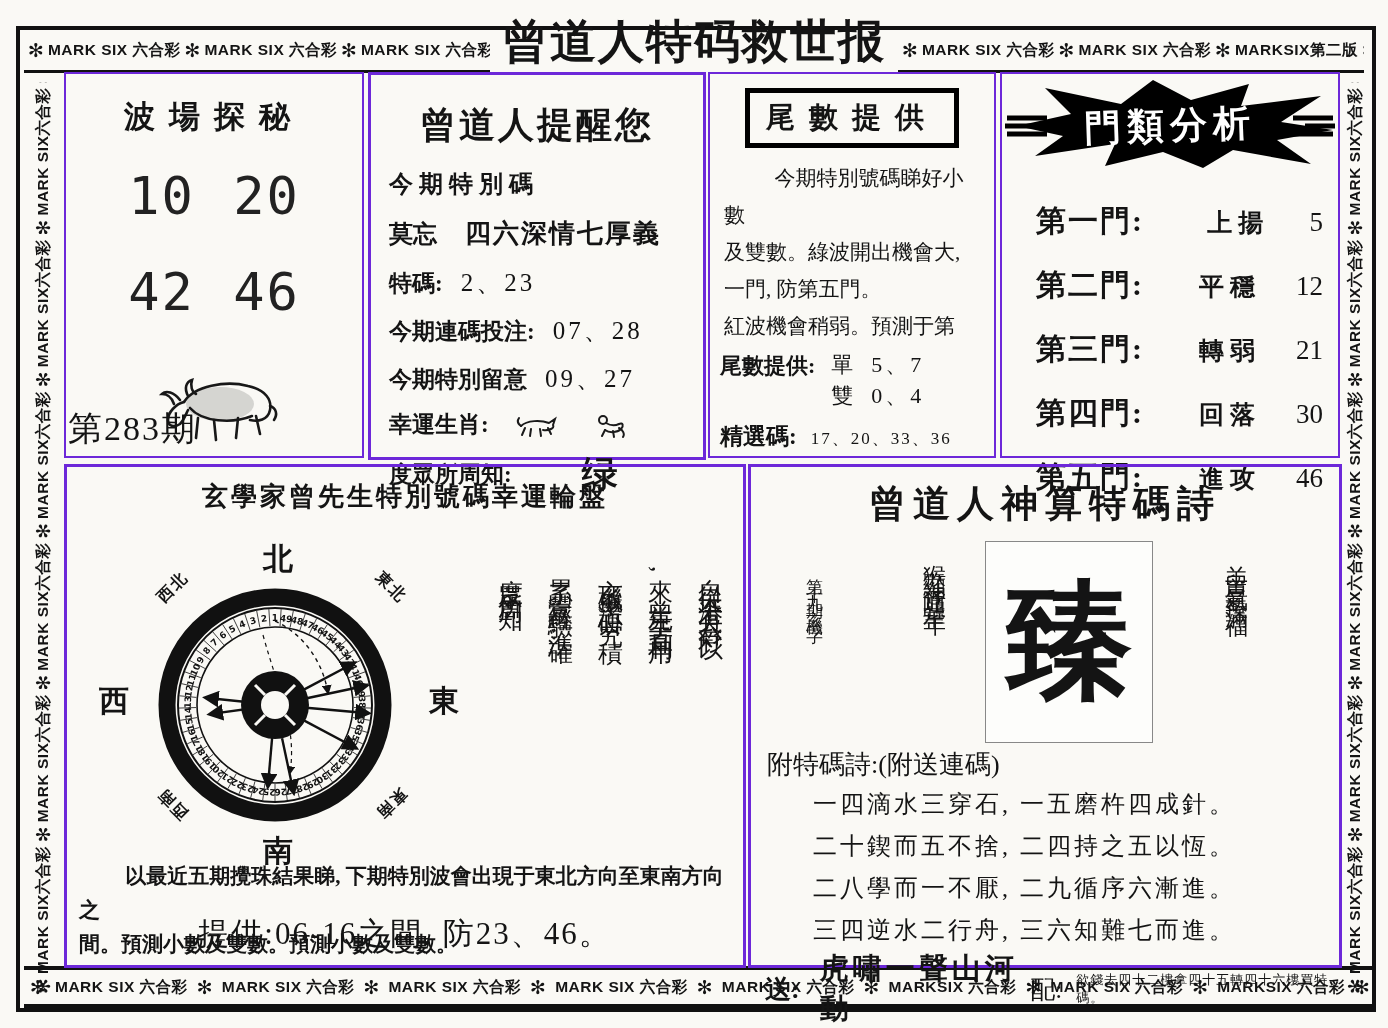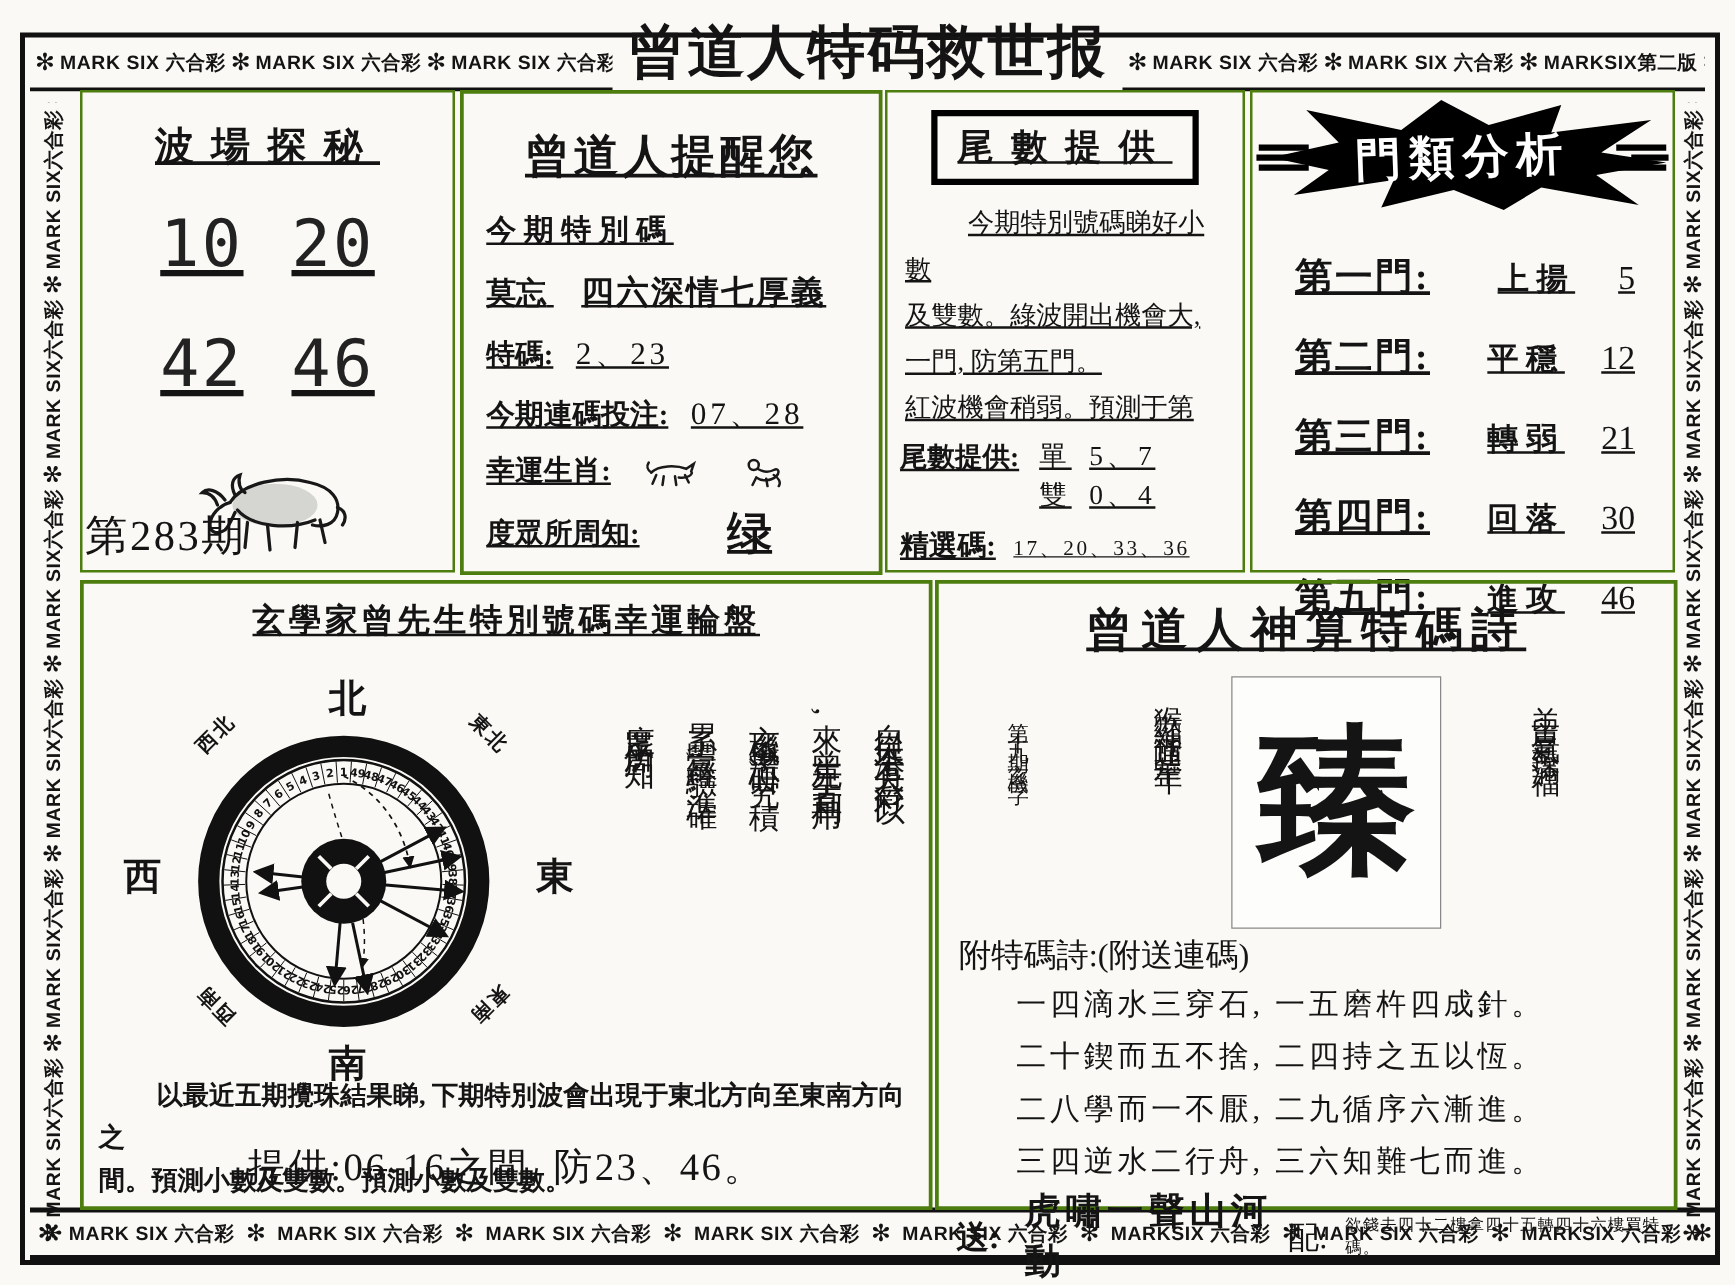--- a/index.html
+++ b/index.html
@@ -12,21 +12,21 @@
   .strip-seg{flex:1;display:flex;align-items:center;gap:4px;border-bottom:3px solid #111;overflow:hidden;white-space:nowrap;padding:0 4px;}
   .main-title{flex:0 0 auto;padding:0 12px;font-size:46px;font-weight:900;letter-spacing:2px;line-height:46px;margin-top:-12px;font-family:"Liberation Serif",serif;}
   .flower{font-family:"DejaVu Sans",sans-serif;font-size:19px;line-height:1;font-weight:bold;}
   .strip-label{font-family:"Liberation Sans","DejaVu Sans",sans-serif;font-size:15.5px;font-weight:bold;letter-spacing:.5px;}
   .side-strip{position:absolute;width:912px;height:30px;transform:rotate(-90deg);transform-origin:0 0;display:flex;align-items:center;gap:4px;white-space:nowrap;overflow:hidden;}
   #side-left{left:28px;top:994px;}
   #side-right{left:1340px;top:994px;}
   .bottom-row{position:absolute;left:24px;top:966px;width:1340px;height:34px;border-top:4px solid #111;border-bottom:4px solid #111;display:flex;align-items:center;justify-content:space-between;overflow:hidden;white-space:nowrap;padding:0 6px;}
 
   
-  .box{position:absolute;border:2px solid #4d7c0f;background:transparent;text-decoration:underline;}
+  .box{position:absolute;border:2px solid #6d28d9;background:transparent;}
   .bx3{border-width:3px;}
 
   
   .b1-title{margin-top:22px;text-align:center;font-size:31px;font-weight:bold;letter-spacing:14px;}
   .b1-nums{margin:28px auto 0;width:210px;display:grid;grid-template-columns:1fr 1fr;row-gap:36px;justify-items:center;
     font-family:"DejaVu Sans Mono",monospace;font-size:52px;color:#222;letter-spacing:2px;}
   .b1-ox{position:absolute;left:88px;top:288px;}
   .b1-issue{position:absolute;left:2px;bottom:4px;font-size:34px;letter-spacing:2px;}
 
   
@@ -49,21 +49,21 @@
   .zh-par p:first-child{text-indent:2.4em;}
   .b3-weishu{display:flex;padding:4px 0 0 10px;font-size:22px;}
   .b3-weishu .lab{font-weight:bold;padding-top:2px;}
   .b3-weishu .col{margin-left:16px;line-height:31px;letter-spacing:4px;}
   .b3-jx{display:flex;align-items:baseline;padding:10px 0 0 10px;}
   .b3-jx .lab{font-weight:bold;font-size:23px;}
   .b3-jx .v{margin-left:14px;font-size:17px;letter-spacing:2px;}
 
   
   .b4-burst{display:block;margin:4px auto 0;}
-  .gates{padding:8px 30px 0 34px;}
+  .gates{padding:8px 15px 0 34px;}
   .gate-row{display:flex;align-items:baseline;margin-top:23px;}
   .gate-row .nm{font-size:30px;font-weight:bold;letter-spacing:2px;width:150px;}
   .gate-row .tr{font-size:25px;font-weight:bold;letter-spacing:6px;margin-left:24px;width:96px;}
   .gate-row .vl{font-size:27px;margin-left:8px;}
 
   
   .b5-title{margin-top:12px;text-align:center;font-size:26px;font-weight:bold;letter-spacing:3px;}
   .wheel-wrap{position:absolute;left:18px;top:76px;width:390px;height:324px;}
   .wheel-wrap svg{position:absolute;left:62px;top:34px;}
   .cp{position:absolute;font-weight:bold;}
@@ -211,20 +211,24 @@
         <span class="val">四六深情七厚義</span>
       </div>
       <div>
           <div class="kvrow">
             <span class="k">特碼:</span>
             <span class="v">2、23</span>
           </div>
           <div class="kvrow">
             <span class="k">今期連碼投注:</span>
             <span class="v">07、28</span>
+          </div>
+          <div class="kvrow">
+            <span class="k">今期特別留意</span>
+            <span class="v">09、27</span>
           </div>
         </div>
       <div class="b2-sx">
         <span>幸運生肖:</span>
         <svg width="44" height="26" viewBox="0 0 44 26">
           <g fill="none" stroke="#1a1a1a" stroke-width="2" stroke-linecap="round">
             <path d="M6,14 C12,8 26,8 34,11 L40,7 L38,13 C40,16 34,19 28,18"></path>
             <path d="M10,16 L7,23 M16,17 L15,24 M25,17 L26,24 M33,16 L36,22"></path>
             <path d="M6,14 C3,12 2,9 4,6"></path>
           </g>

